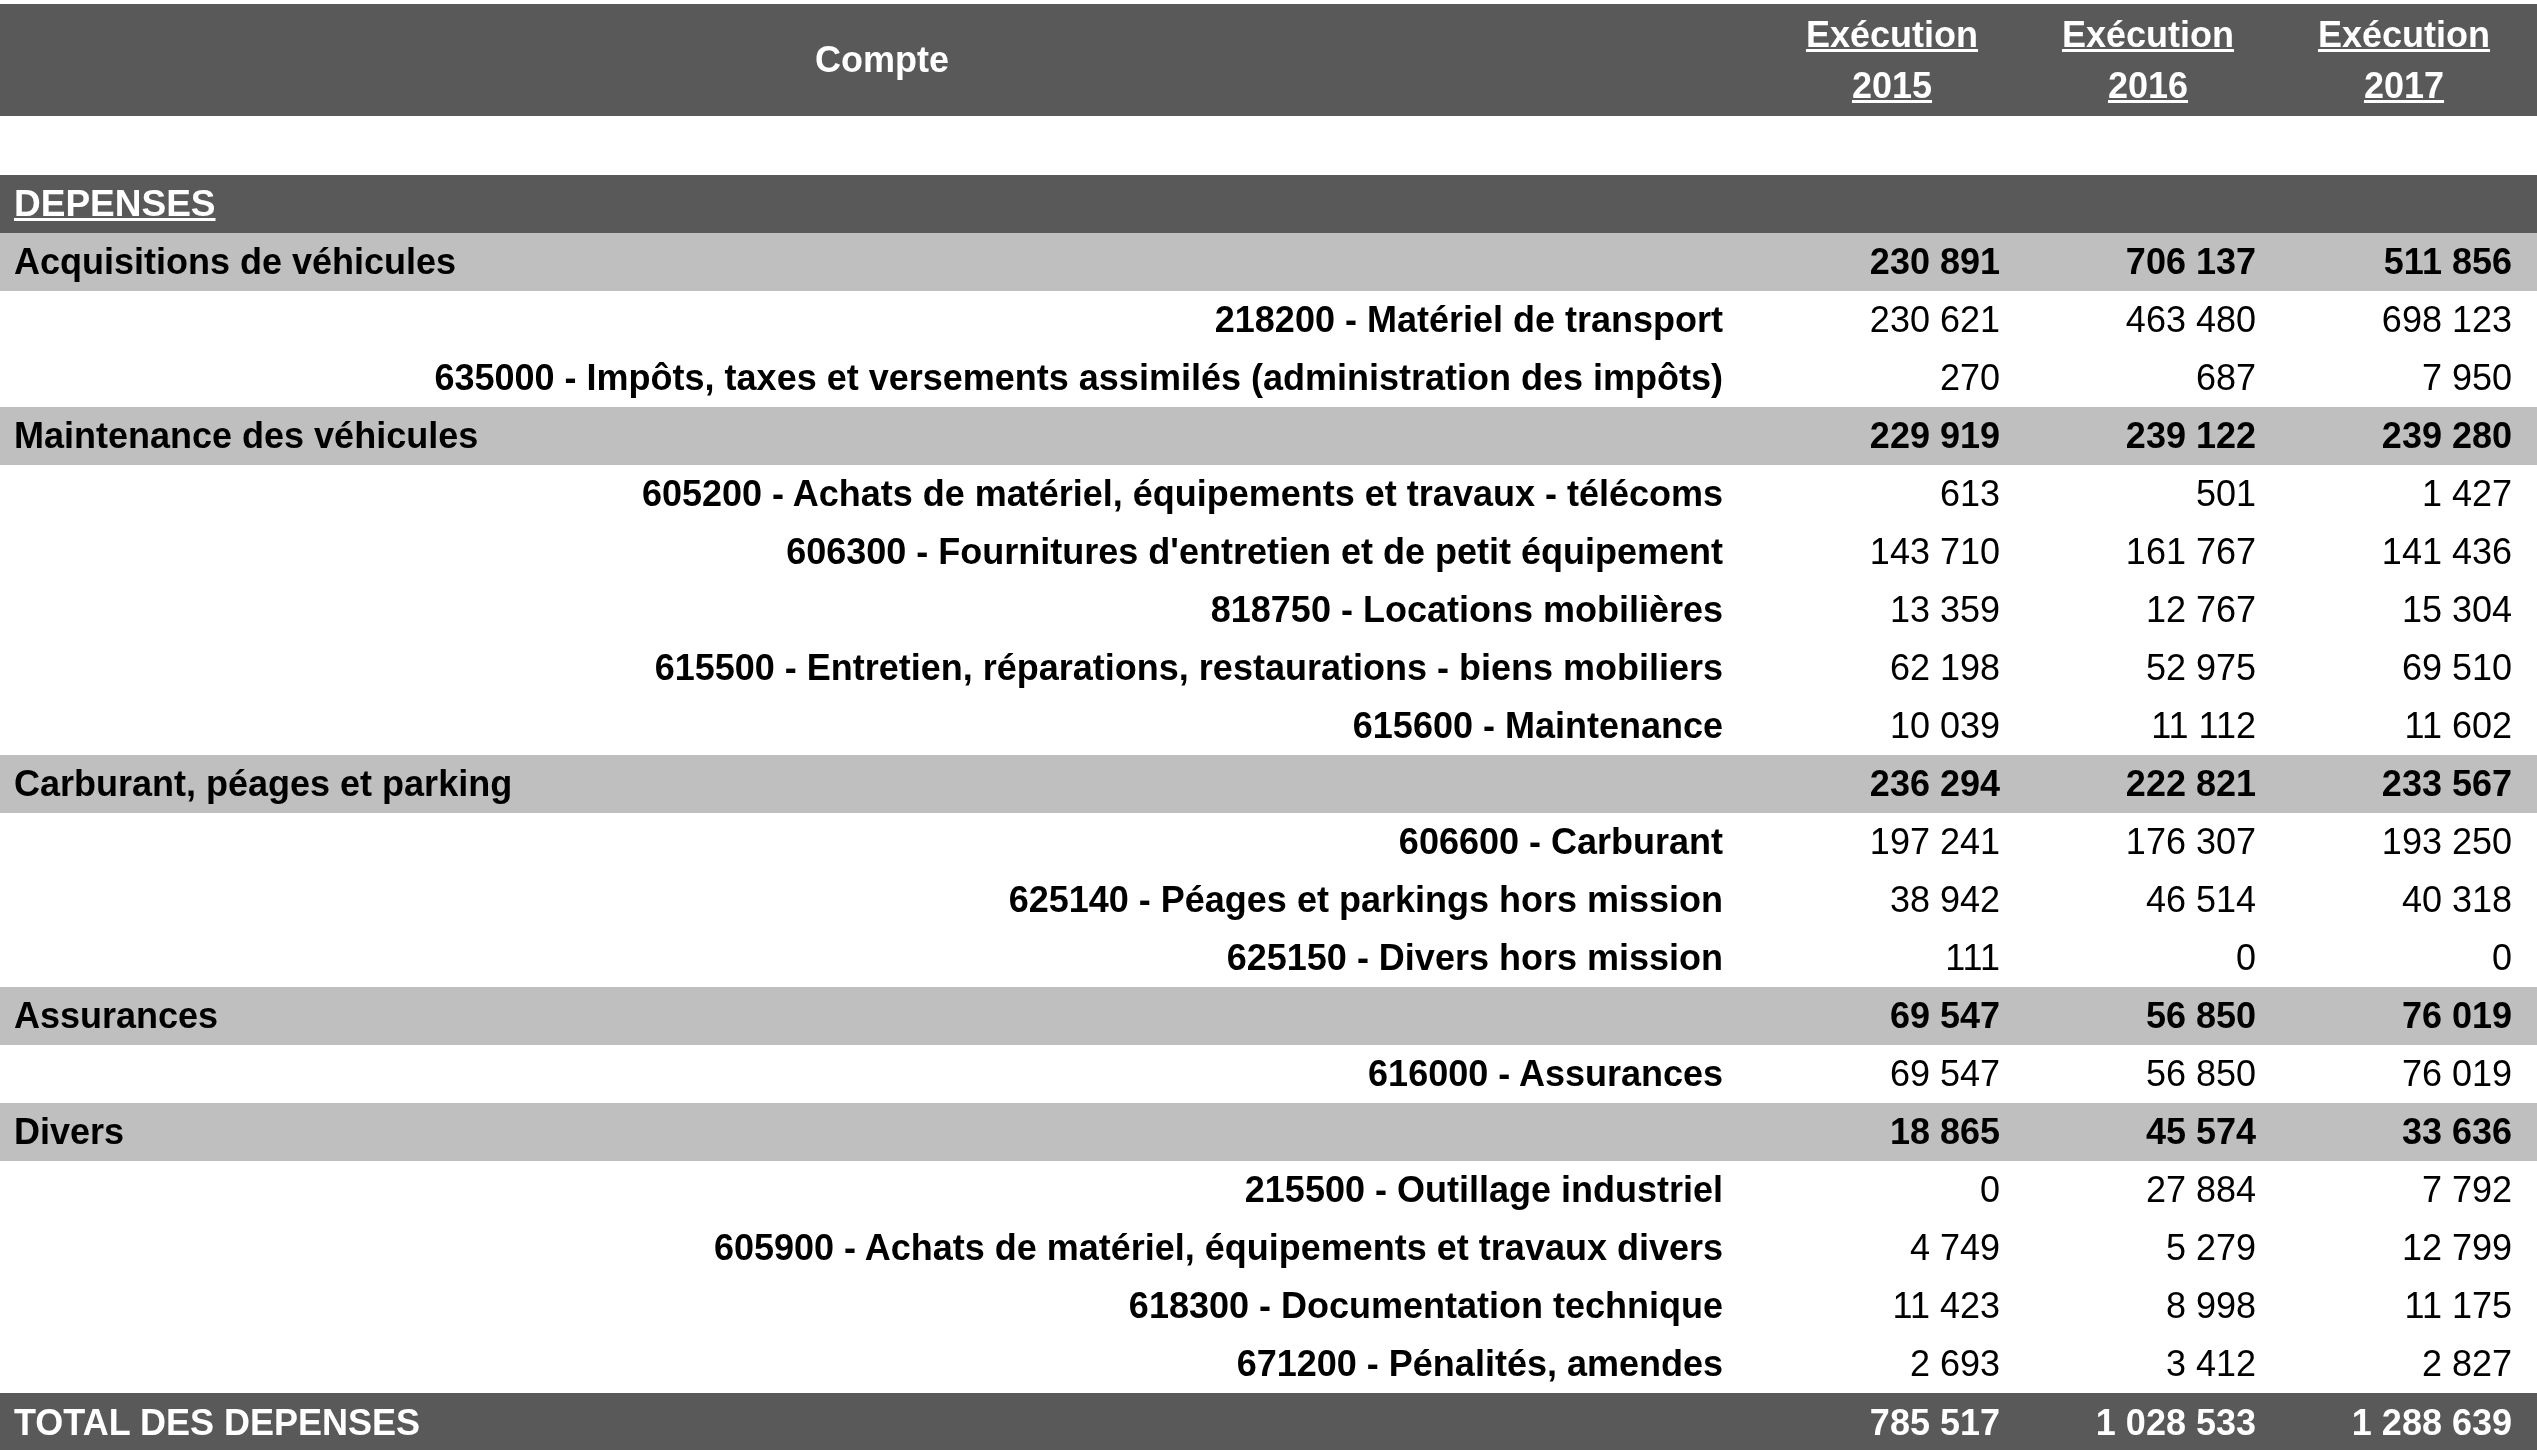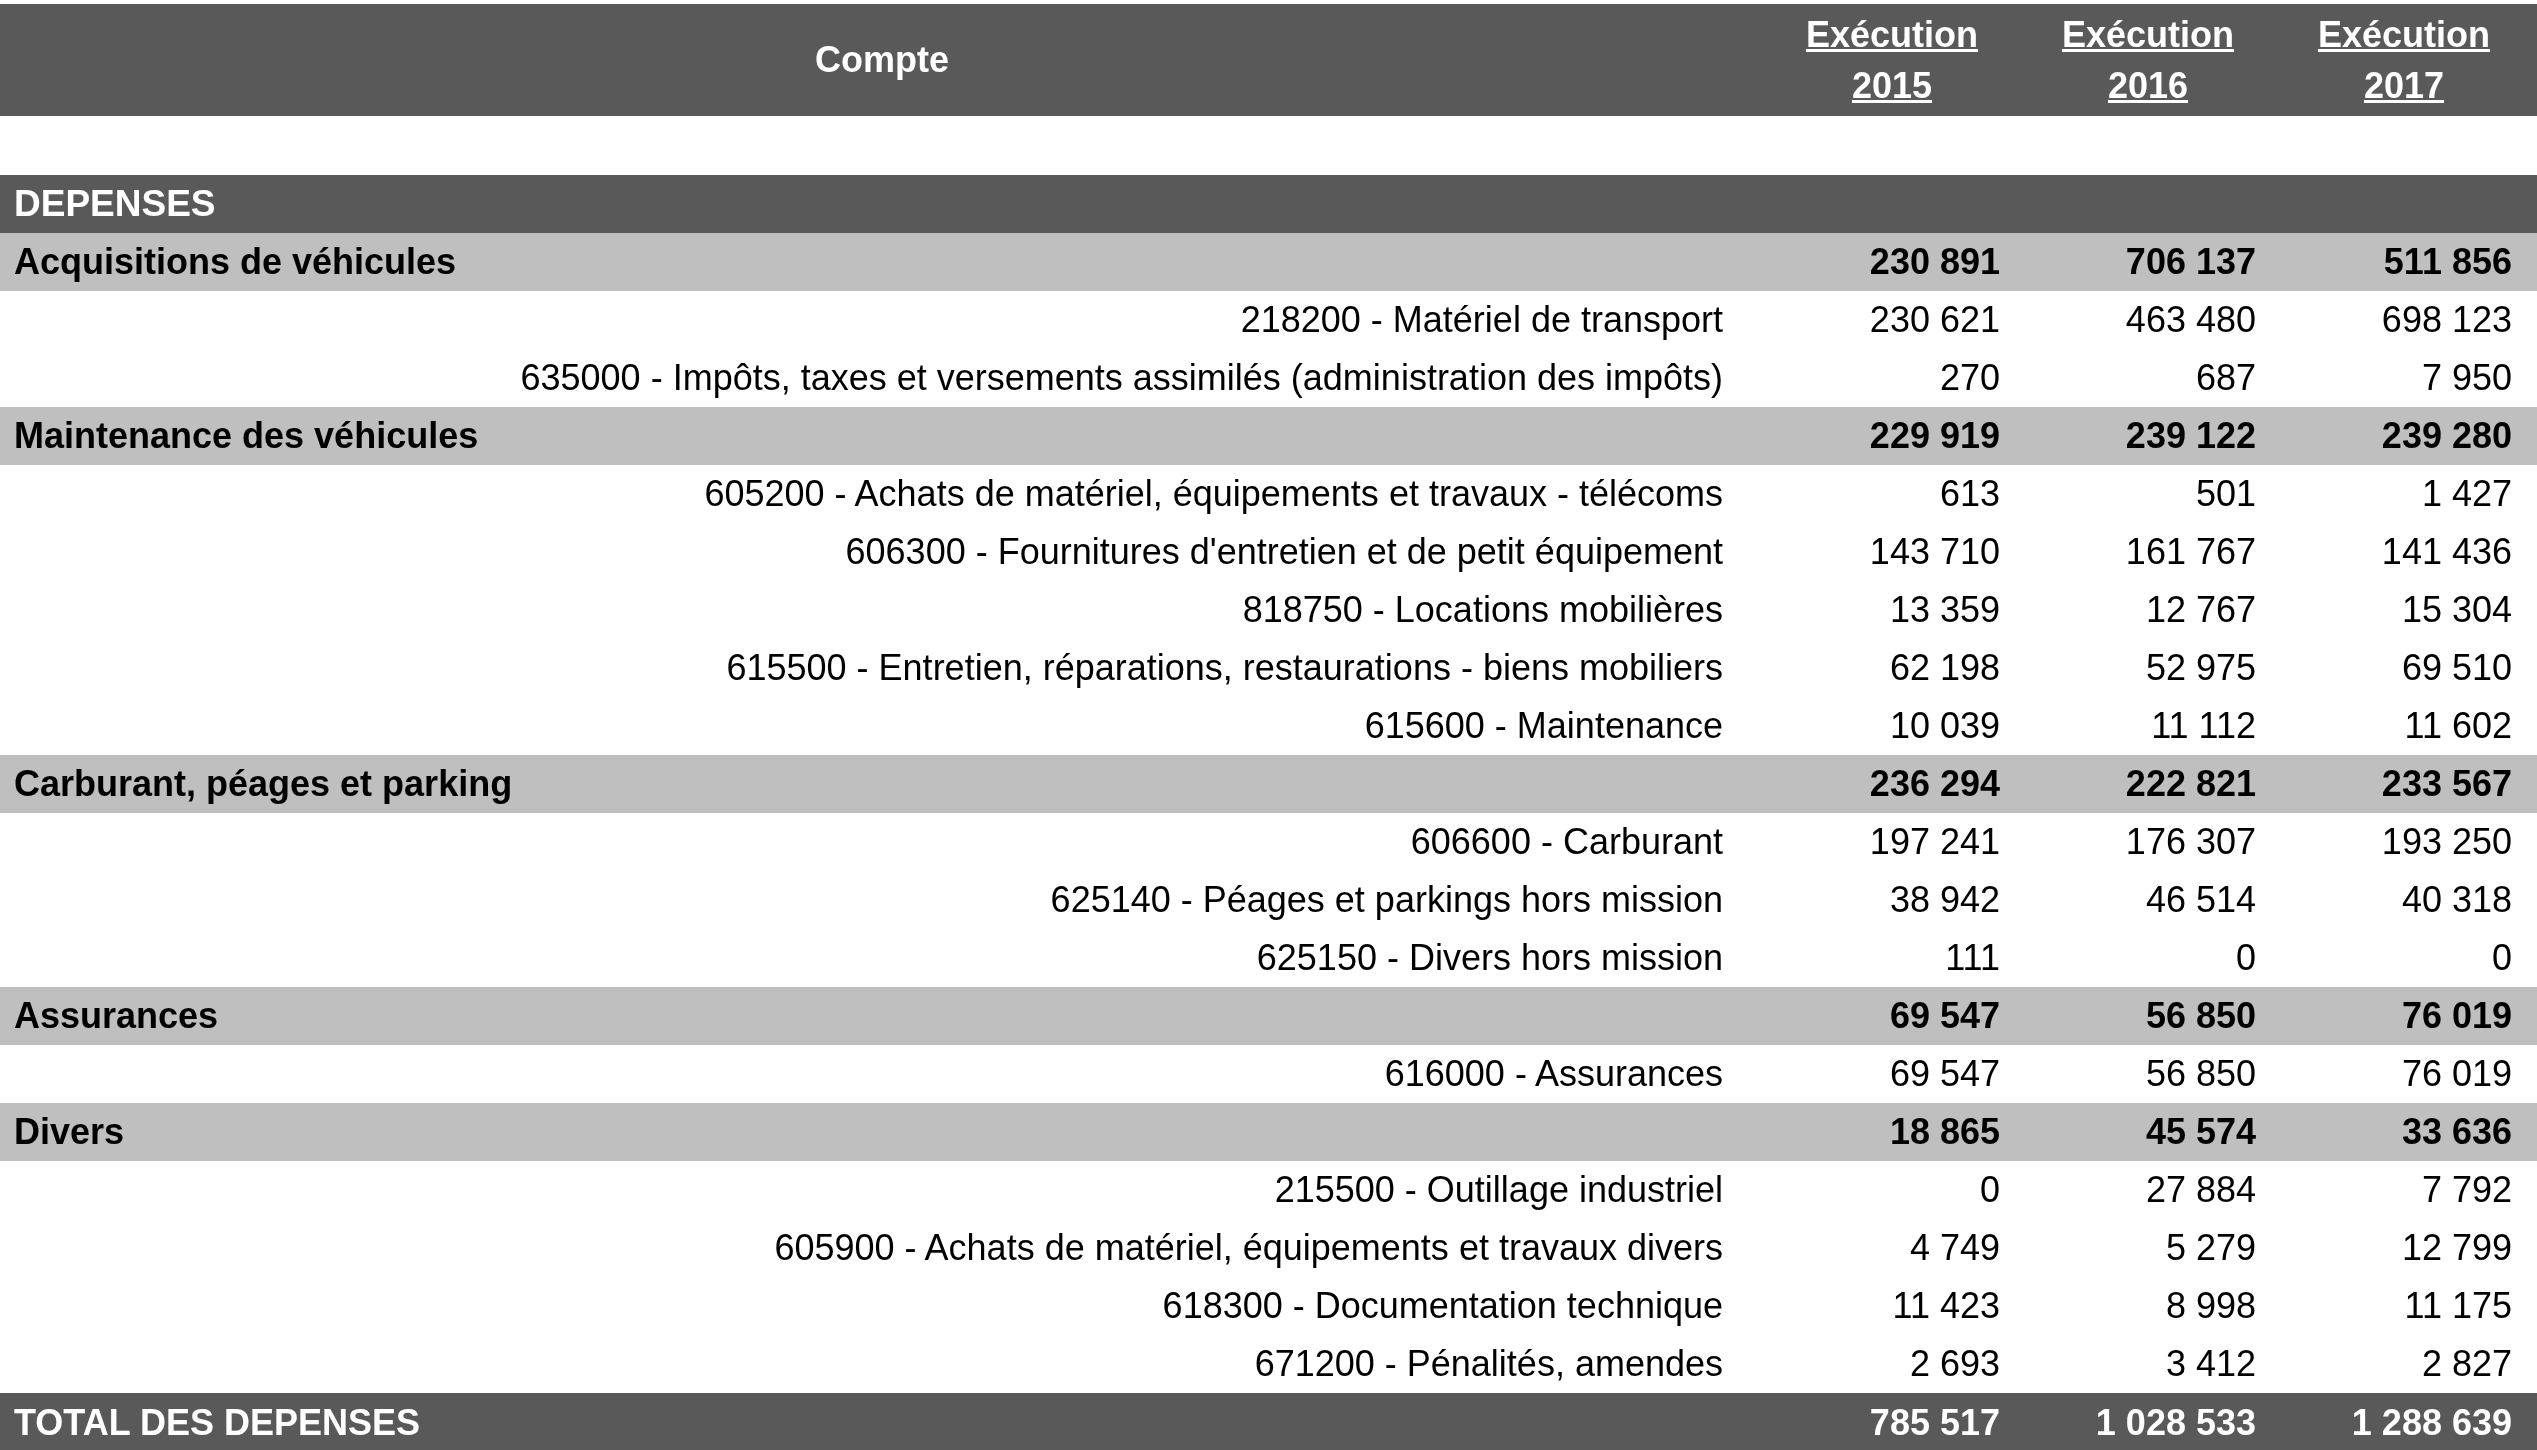--- a/index.html
+++ b/index.html
@@ -42,41 +42,42 @@
   }
   .cell.num {
     justify-content: flex-end;
     padding-right: 20px;
     box-sizing: border-box;
   }
   .cell.label-right {
     justify-content: flex-end;
     padding-right: 41px;
     box-sizing: border-box;
+    font-weight: bold;
   }
   .cell.label-left {
     justify-content: flex-start;
     padding-left: 14px;
     box-sizing: border-box;
   }
   .cell.center {
     justify-content: center;
     text-align: center;
   }
   .bold { font-weight: bold; }
   .year-head {
     flex-direction: column;
     justify-content: center;
     line-height: 51px;
     text-decoration: underline;
   }
   .dark-bg  { background: #595959; color: #ffffff; }
   .light-bg { background: #BFBFBF; color: #000000; }
   .white-bg { background: #ffffff; }
-  .section-label { font-size: 37px; }
+  .section-label { font-size: 37px; text-decoration: underline; }
 </style>
 </head>
 <body>
 
 <div class="sheet">
 
   <div class="row header-row dark-bg">
     <div class="cell center bold">Compte</div>
 
   <div class="cell center bold year-head"><span>Exécution</span><span>2015</span></div>

